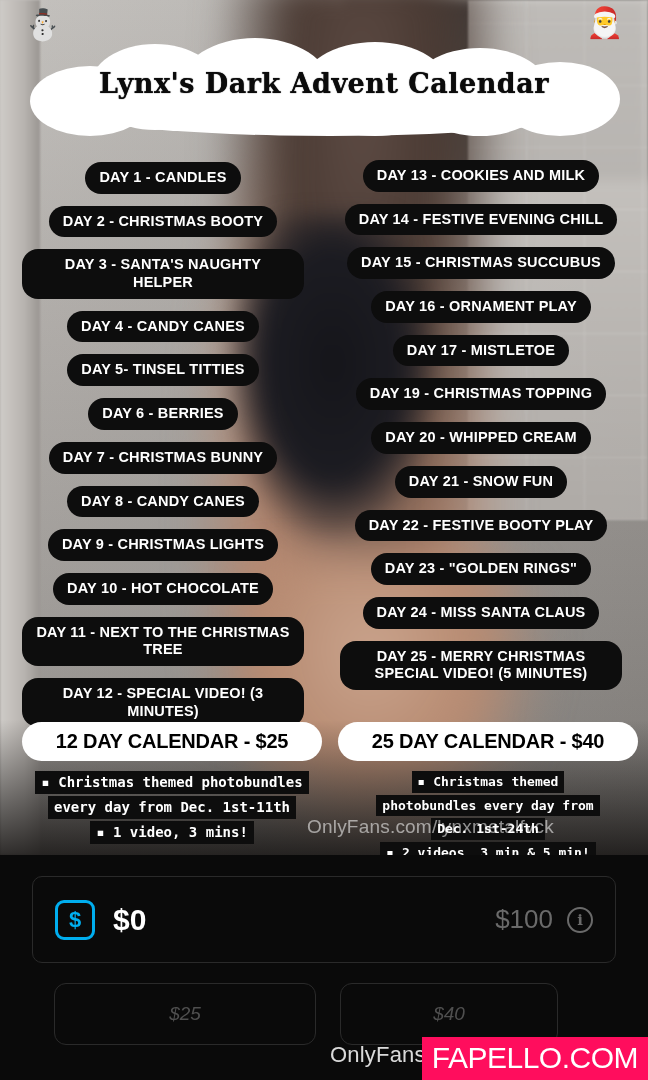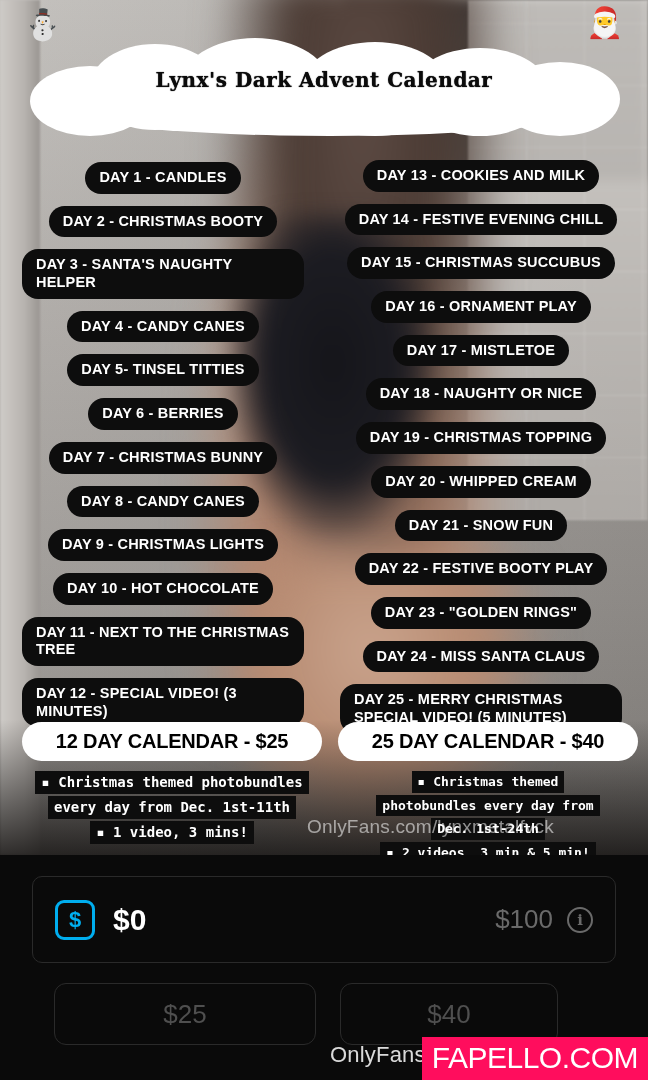--- a/index.html
+++ b/index.html
@@ -80,39 +80,40 @@
     position:absolute; left:30px; top:38px; width:588px; height:106px;
   }
   .cloud {
     position:absolute; background:#fff; border-radius:50%;
   }
   #title-text {
     position:absolute; left:0; top:30px; width:588px;
     text-align:center;
     font-family: "DejaVu Serif", serif;
     font-weight:700;
-    font-size:20px;
+    font-size:27px;
     letter-spacing:0.5px;
     color:#0b0b0b;
     z-index:3;
     text-shadow: 0 0 1px #000;
   }
 
   
   .col { position:absolute; width:290px; }
   #col-left { left:18px; top:162px; }
   #col-right { left:336px; top:160px; }
   .pill {
     margin: 0 auto 12px auto;
     background:#0d0d0d;
     color:#fff;
     border-radius:16px;
     font-size:14.5px;
     font-weight:700;
     letter-spacing:0.2px;
+    text-align:center;
     padding:7px 14px;
     width:max-content;
     max-width:282px;
     line-height:1.22;
   }
 
   
   .offer { position:absolute; width:300px; }
   #offer-left { left:22px; top:722px; }
   #offer-right { left:338px; top:722px; }
@@ -177,21 +178,21 @@
   }
   #tip-info {
     margin-left:14px; margin-right:22px;
     width:26px; height:26px; border:2px solid #6a6a6a; border-radius:50%;
     color:#6a6a6a; font-size:15px; font-weight:700;
     display:flex; align-items:center; justify-content:center;
     font-family:"DejaVu Serif", serif;
   }
   .quick { position:absolute; top:128px; height:62px; border:1px solid #2a2a2a; border-radius:12px;
            display:flex; align-items:center; justify-content:center;
-           color:#4f4f4f; font-size:26px; }
+           color:#4f4f4f; font-size:19px;font-style:italic; }
   #quick-25 { left:54px; width:262px; }
   #quick-40 { left:340px; width:218px; }
 
   
   #fapello {
     position:absolute; right:0; bottom:0;
     background:#ff0d5d; color:#fff;
     font-size:30px; font-weight:400;
     padding:4px 10px 5px 10px;
     letter-spacing:-0.5px;
@@ -239,21 +240,20 @@
     <div class="pill">DAY 11 - NEXT TO THE CHRISTMAS TREE</div>
     <div class="pill">DAY 12 - SPECIAL VIDEO! (3 MINUTES)</div>
   </div>
 
   <div class="col" id="col-right">
     <div class="pill">DAY 13 - COOKIES AND MILK</div>
     <div class="pill">DAY 14 - FESTIVE EVENING CHILL</div>
     <div class="pill">DAY 15 - CHRISTMAS SUCCUBUS</div>
     <div class="pill">DAY 16 - ORNAMENT PLAY</div>
     <div class="pill">DAY 17 - MISTLETOE</div>
-    <div class="pill">DAY 18 - NAUGHTY OR NICE</div>
     <div class="pill">DAY 19 - CHRISTMAS TOPPING</div>
     <div class="pill">DAY 20 - WHIPPED CREAM</div>
     <div class="pill">DAY 21 - SNOW FUN</div>
     <div class="pill">DAY 22 - FESTIVE BOOTY PLAY</div>
     <div class="pill">DAY  23 -  "GOLDEN RINGS"</div>
     <div class="pill">DAY 24 - MISS SANTA CLAUS</div>
     <div class="pill">DAY 25 - MERRY CHRISTMAS SPECIAL VIDEO! (5 MINUTES)</div>
   </div>
 
   <div class="offer" id="offer-left">

